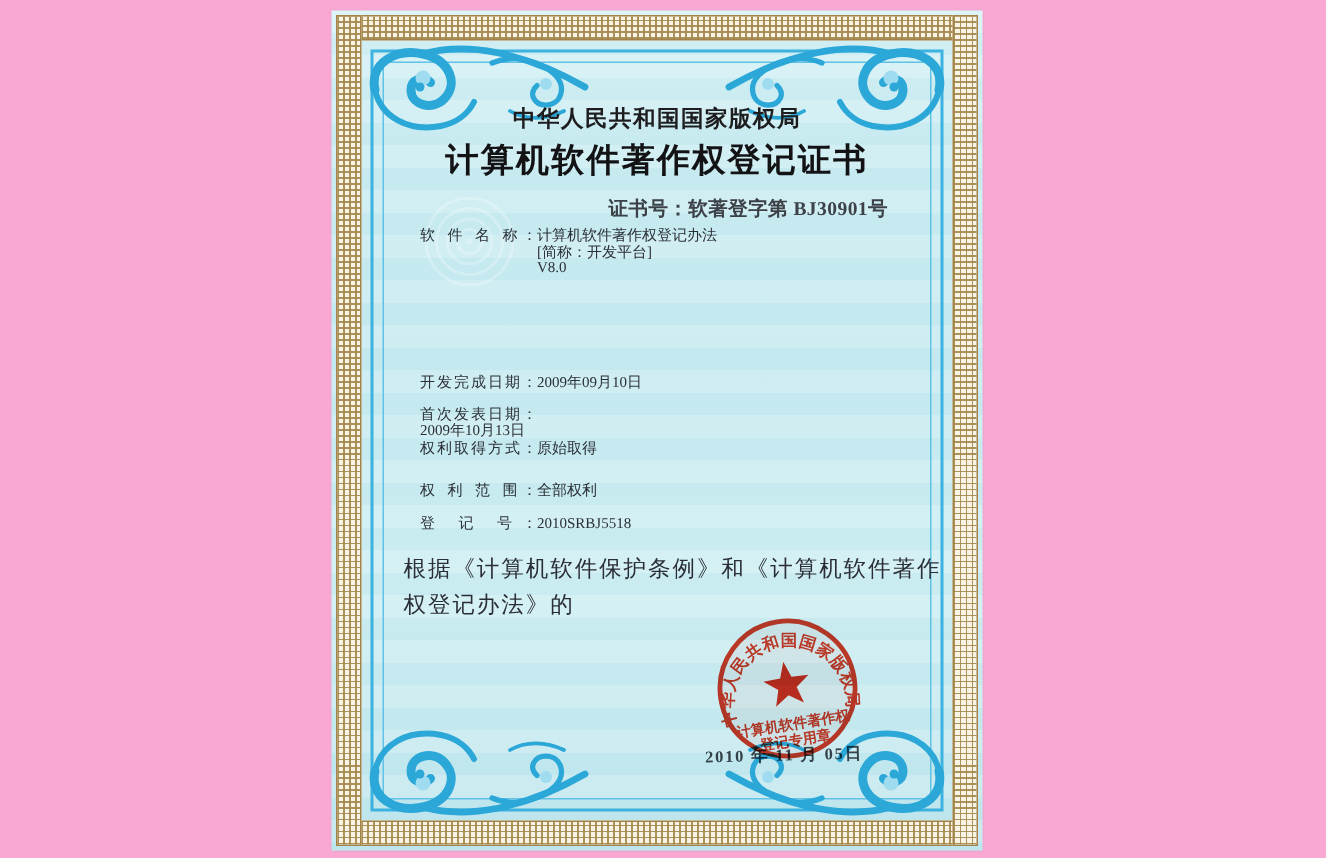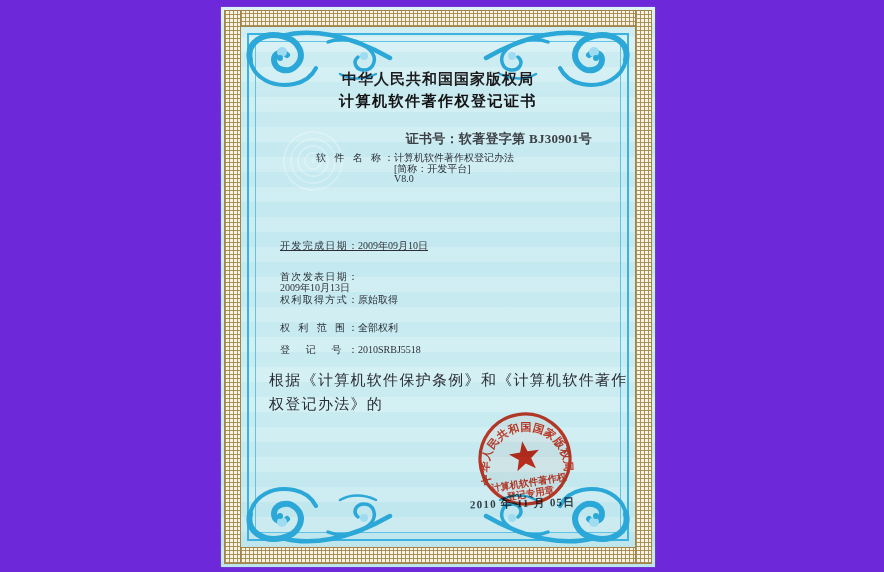--- a/index.html
+++ b/index.html
@@ -1,21 +1,21 @@
 <!DOCTYPE html>
 <html><head>
 <meta charset="utf-8">
 <style>
   html,body{margin:0;padding:0;}
   body{
     width:884px;height:572px;background:#ffffff;
     font-family:"Liberation Serif","DejaVu Serif",serif;
     overflow:hidden;
   }
-  .canvas{position:relative;width:884px;height:572px;background:#6d28d9;}
+  .canvas{position:relative;width:884px;height:572px;background:#f9a8d4;}
 
   
   .paper{
     position:absolute;left:221px;top:7px;width:434px;height:560px;
     background:linear-gradient(180deg,#d9f2f6 0%,#cdedf2 16%,#c9ebf1 42%,#d0eff3 68%,#c2e7ee 100%);
     box-shadow:0 0 2px rgba(150,170,175,.45);
   }
   .paper::before{ 
     content:"";position:absolute;inset:0;pointer-events:none;
     background:repeating-linear-gradient(180deg,rgba(255,255,255,.10) 0 15px,rgba(120,200,215,.07) 15px 30px);
@@ -53,33 +53,33 @@
     opacity:.45;
   }
 
   
   .authority{
     position:absolute;left:0;right:0;top:63px;text-align:center;
     font-size:15px;font-weight:bold;color:#1d1d20;letter-spacing:1px;
   }
   .cert-title{
     position:absolute;left:0;right:0;top:85px;text-align:center;
-    font-size:15px;font-weight:bold;color:#131315;letter-spacing:1.5px;
+    font-size:22px;font-weight:bold;color:#131315;letter-spacing:1.5px;
   }
   .cert-no{
     position:absolute;right:63px;top:123px;
     font-size:13px;font-weight:bold;color:#3c4147;letter-spacing:.3px;
   }
 
   .field{position:absolute;left:59px;font-size:10px;line-height:10.5px;color:#2c3038;display:flex;}
   .flabel{width:78px;flex:none;text-align:justify;text-align-last:justify;}
   .fvalue{margin-left:0;}
-  #f-name{top:146px;margin-left:36px;}
+  #f-name{top:146px;}
   #f-owner{top:190px;}
-  #f-dev{top:234px;text-decoration:underline;}
+  #f-dev{top:244px;}
   #f-pub{top:265px;flex-direction:column;}
   #f-acq{top:288px;}
   #f-scope{top:316px;}
   #f-reg{top:338px;}
 
   .statement{
     position:absolute;left:30px;top:361px;width:392px;
     font-size:15px;line-height:24px;letter-spacing:1.3px;color:#2a2e36;
   }
   .statement .s1{padding-left:18px;}

